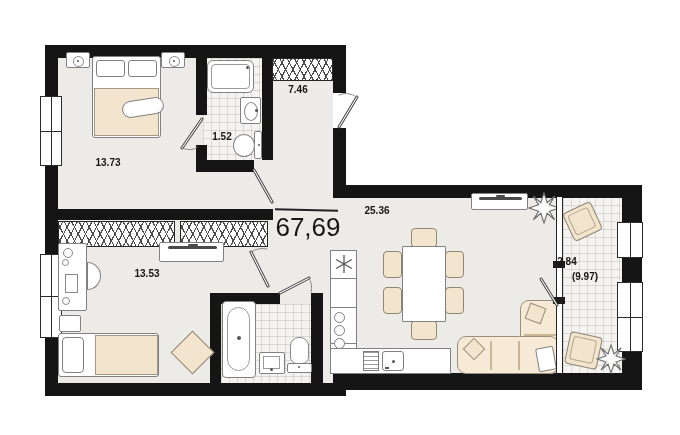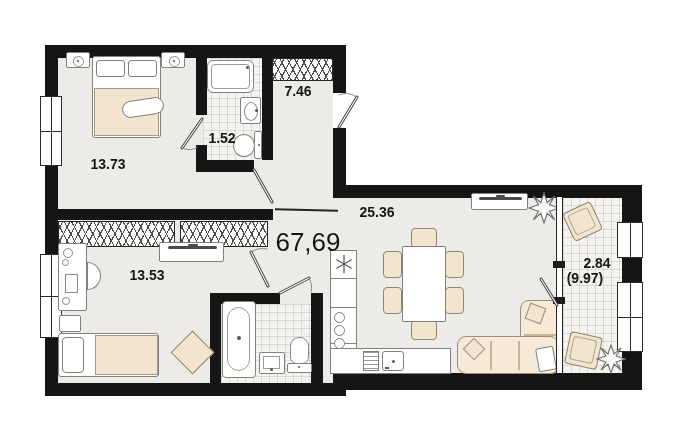--- a/index.html
+++ b/index.html
@@ -10,21 +10,21 @@
   .floor{background:#edebe8;}
   .tile{background-color:#f4f3f0;
         background-image:linear-gradient(rgba(110,110,110,.18) 1px,transparent 1px),
                          linear-gradient(90deg,rgba(110,110,110,.18) 1px,transparent 1px);
         background-size:8px 8px;}
   .furn{background:#fff;border:1.5px solid #818181;border-radius:2px;}
   .beige{background:#f3e4cd;}
   .hatch{background-color:#fff;border:1.6px solid #262626;
         background-image:repeating-linear-gradient(62deg,transparent 0 2.5px,#4b4b4b 2.5px 3.6px,transparent 3.6px 6.5px),
                          repeating-linear-gradient(118deg,transparent 0 2.5px,#4b4b4b 2.5px 3.6px,transparent 3.6px 6.5px);}
-  .lbl{position:absolute;font-weight:700;font-size:14px;line-height:1.1;color:#161616;text-align:center;}
+  .lbl{position:absolute;font-weight:700;font-size:10px;line-height:1.1;color:#161616;text-align:center;}
   .win{background:#fff;border:1.3px solid #2b2b2b;}
   .gl{position:absolute;background:#2b2b2b;}
   .part{background:#fff;border-left:1.6px solid #242424;border-right:1.6px solid #242424;}
   .chair{background:#f3e4cd;border:1.3px solid #8f8573;border-radius:4px;}
   .screenbar{position:absolute;background:#4a4a4a;border-radius:2px;}
   .dot{position:absolute;background:#555;border-radius:50%;}
   .oval{position:absolute;background:#fff;border:1.2px solid #8a8a8a;border-radius:50%;}
   .burner{width:9px;height:9px;border:1.2px solid #7d7d7d;border-radius:50%;background:#fff;}
   svg{display:block;}
 </style>
@@ -214,19 +214,19 @@
       <path d="M541,279 L557,305" stroke="#3d3d3d" stroke-width="3"></path>
       <path d="M541,279 L557,305" stroke="#ffffff" stroke-width="1.1"></path>
     </g>
   </svg>
 
   <div class="lbl" style="left:82px;top:157px;width:52px;">13.73</div>
   <div class="lbl" style="left:203px;top:131px;width:38px;">1.52</div>
   <div class="lbl" style="left:279px;top:84px;width:38px;">7.46</div>
   <div class="lbl" style="left:121px;top:268px;width:52px;">13.53</div>
   <div class="lbl" style="left:354px;top:205px;width:46px;">25.36</div>
-  <div class="lbl" style="left:578px;top:256px;width:38px;">2.84</div>
+  <div class="lbl" style="left:548px;top:256px;width:38px;">2.84</div>
   <div class="lbl" style="left:561px;top:271px;width:48px;">(9.97)</div>
 
   <div class="abs" style="left:275px;top:209px;width:63px;height:2px;background:#222;transform:rotate(1.5deg);"></div>
-  <div class="lbl" style="left:273px;top:213px;width:70px;font-size:26px;font-weight:400;margin-top:15px;">67,69</div>
+  <div class="lbl" style="left:273px;top:213px;width:70px;font-size:26px;font-weight:400;">67,69</div>
 
 </div>
 
 </body></html>

